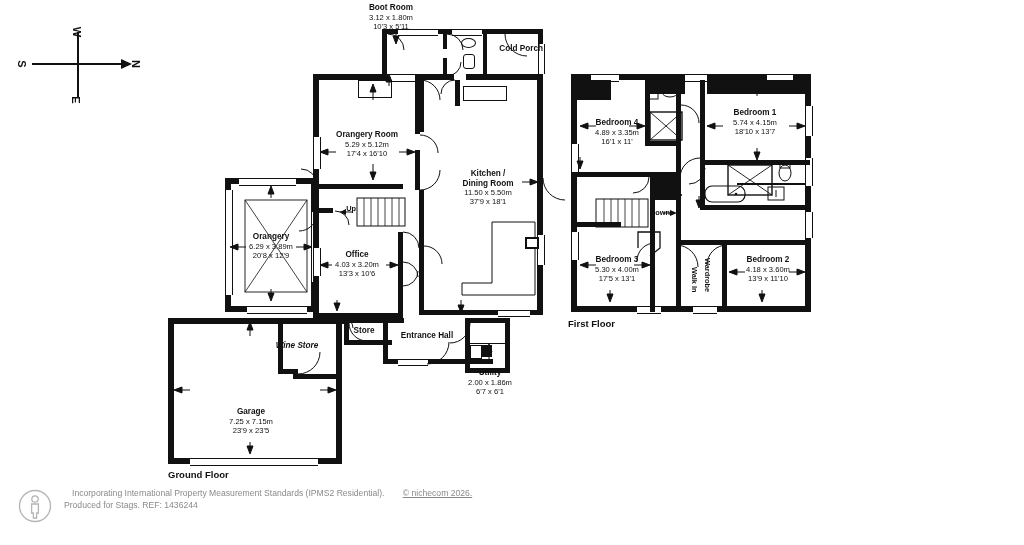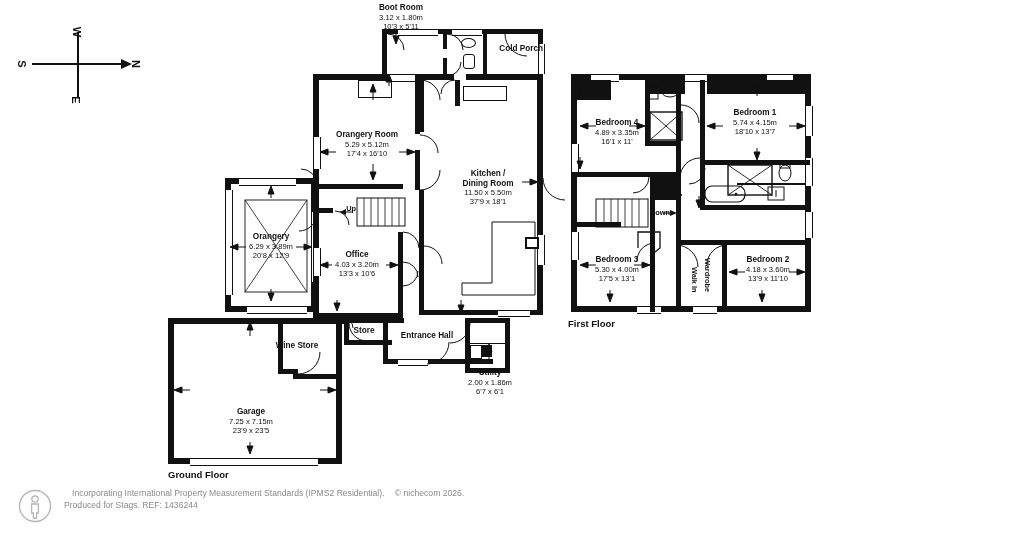--- a/index.html
+++ b/index.html
@@ -238,21 +238,21 @@
           <polygon points="250,454 247,446 253,446"></polygon>
         <line x1="396" y1="30" x2="396" y2="40"></line>
           <polygon points="396,44 393,36 399,36"></polygon>
         <line x1="389" y1="86" x2="389" y2="78"></line>
           <polygon points="389,74 386,82 392,82"></polygon>
         <line x1="489" y1="350" x2="489" y2="360"></line>
           <polygon points="489,344 486,352 492,352"></polygon>
       </g>
     </svg>
 
-    <div class="lbl" style="left:356px;top:3px;width:90px;">
+    <div class="lbl" style="left:346px;top:3px;width:90px;">
       <div class="nm">Boot Room</div>
       <div class="dm">3.12 x 1.80m</div>
       <div class="dm">10'3 x 5'11</div>
     </div>
     <div class="lblsm" style="left:497px;top:44px;width:46px;line-height:10px;text-align:right;">
       <span style="display:block;">Cold Porch</span>
     </div>
     <div class="lbl" style="left:326px;top:130px;width:82px;">
       <div class="nm">Orangery Room</div>
       <div class="dm">5.29 x 5.12m</div>
@@ -268,21 +268,21 @@
       <div class="nm">Orangery</div>
       <div class="dm">6.29 x 3.89m</div>
       <div class="dm">20'8 x 12'9</div>
     </div>
     <div class="lbl" style="left:318px;top:250px;width:78px;">
       <div class="nm">Office</div>
       <div class="dm">4.03 x 3.20m</div>
       <div class="dm">13'3 x 10'6</div>
     </div>
     <div class="lblsm" style="left:344px;top:326px;width:40px;">Store</div>
-    <div class="lblsm" style="left:268px;top:341px;width:58px;">Wine Store</div>
+    <div class="lblsm" style="left:268px;top:341px;width:58px;font-style:italic;">Wine Store</div>
     <div class="lblsm" style="left:392px;top:331px;width:70px;">Entrance Hall</div>
     <div class="lbl" style="left:451px;top:368px;width:78px;">
       <div class="nm">Utility</div>
       <div class="dm">2.00 x 1.86m</div>
       <div class="dm">6'7 x 6'1</div>
     </div>
     <div class="lbl" style="left:212px;top:407px;width:78px;">
       <div class="nm">Garage</div>
       <div class="dm">7.25 x 7.15m</div>
       <div class="dm">23'9 x 23'5</div>
@@ -462,19 +462,19 @@
 
   <div id="footer">
     <svg id="logo" viewBox="0 0 34 34">
       <circle cx="17" cy="17" r="15.5" fill="none" stroke="#b5b5b5" stroke-width="1.3"></circle>
       <circle cx="17" cy="10" r="3.2" fill="none" stroke="#b5b5b5" stroke-width="1.3"></circle>
       <path d="M13.6,15 L20.4,15 L20.4,24 L18.6,24 L18.6,29 L15.4,29 L15.4,24 L13.6,24 Z" fill="none" stroke="#b5b5b5" stroke-width="1.3"></path>
     </svg>
     <div class="ftxt">
       <div>
         <span>Incorporating International Property Measurement Standards (IPMS2 Residential).</span>
-        <span style="">© nichecom 2026.</span>
+        <span style="margin-left:8px;text-decoration:underline;">© nichecom 2026.</span>
       </div>
       <div>Produced for Stags.   REF: 1436244</div>
     </div>
   </div>
 
 </div>
 
 </body></html>

